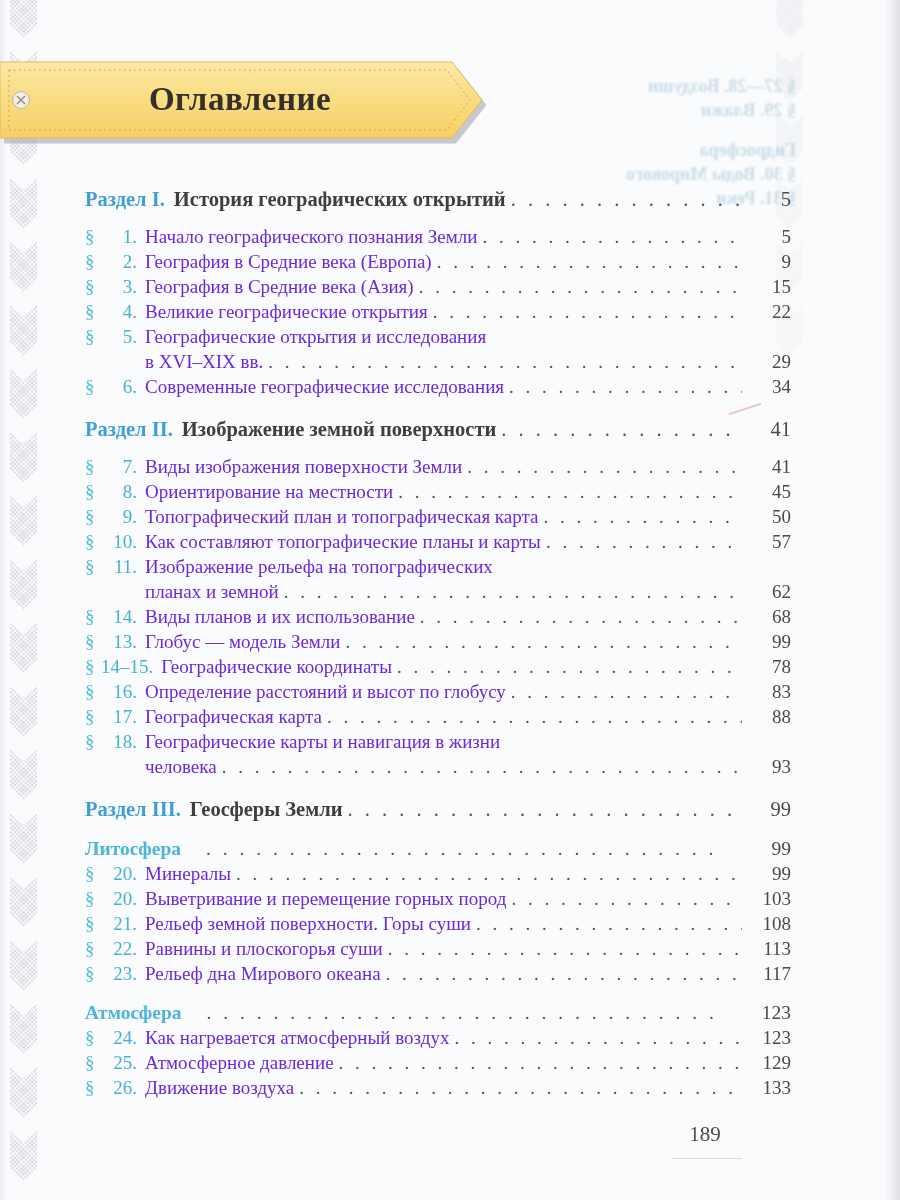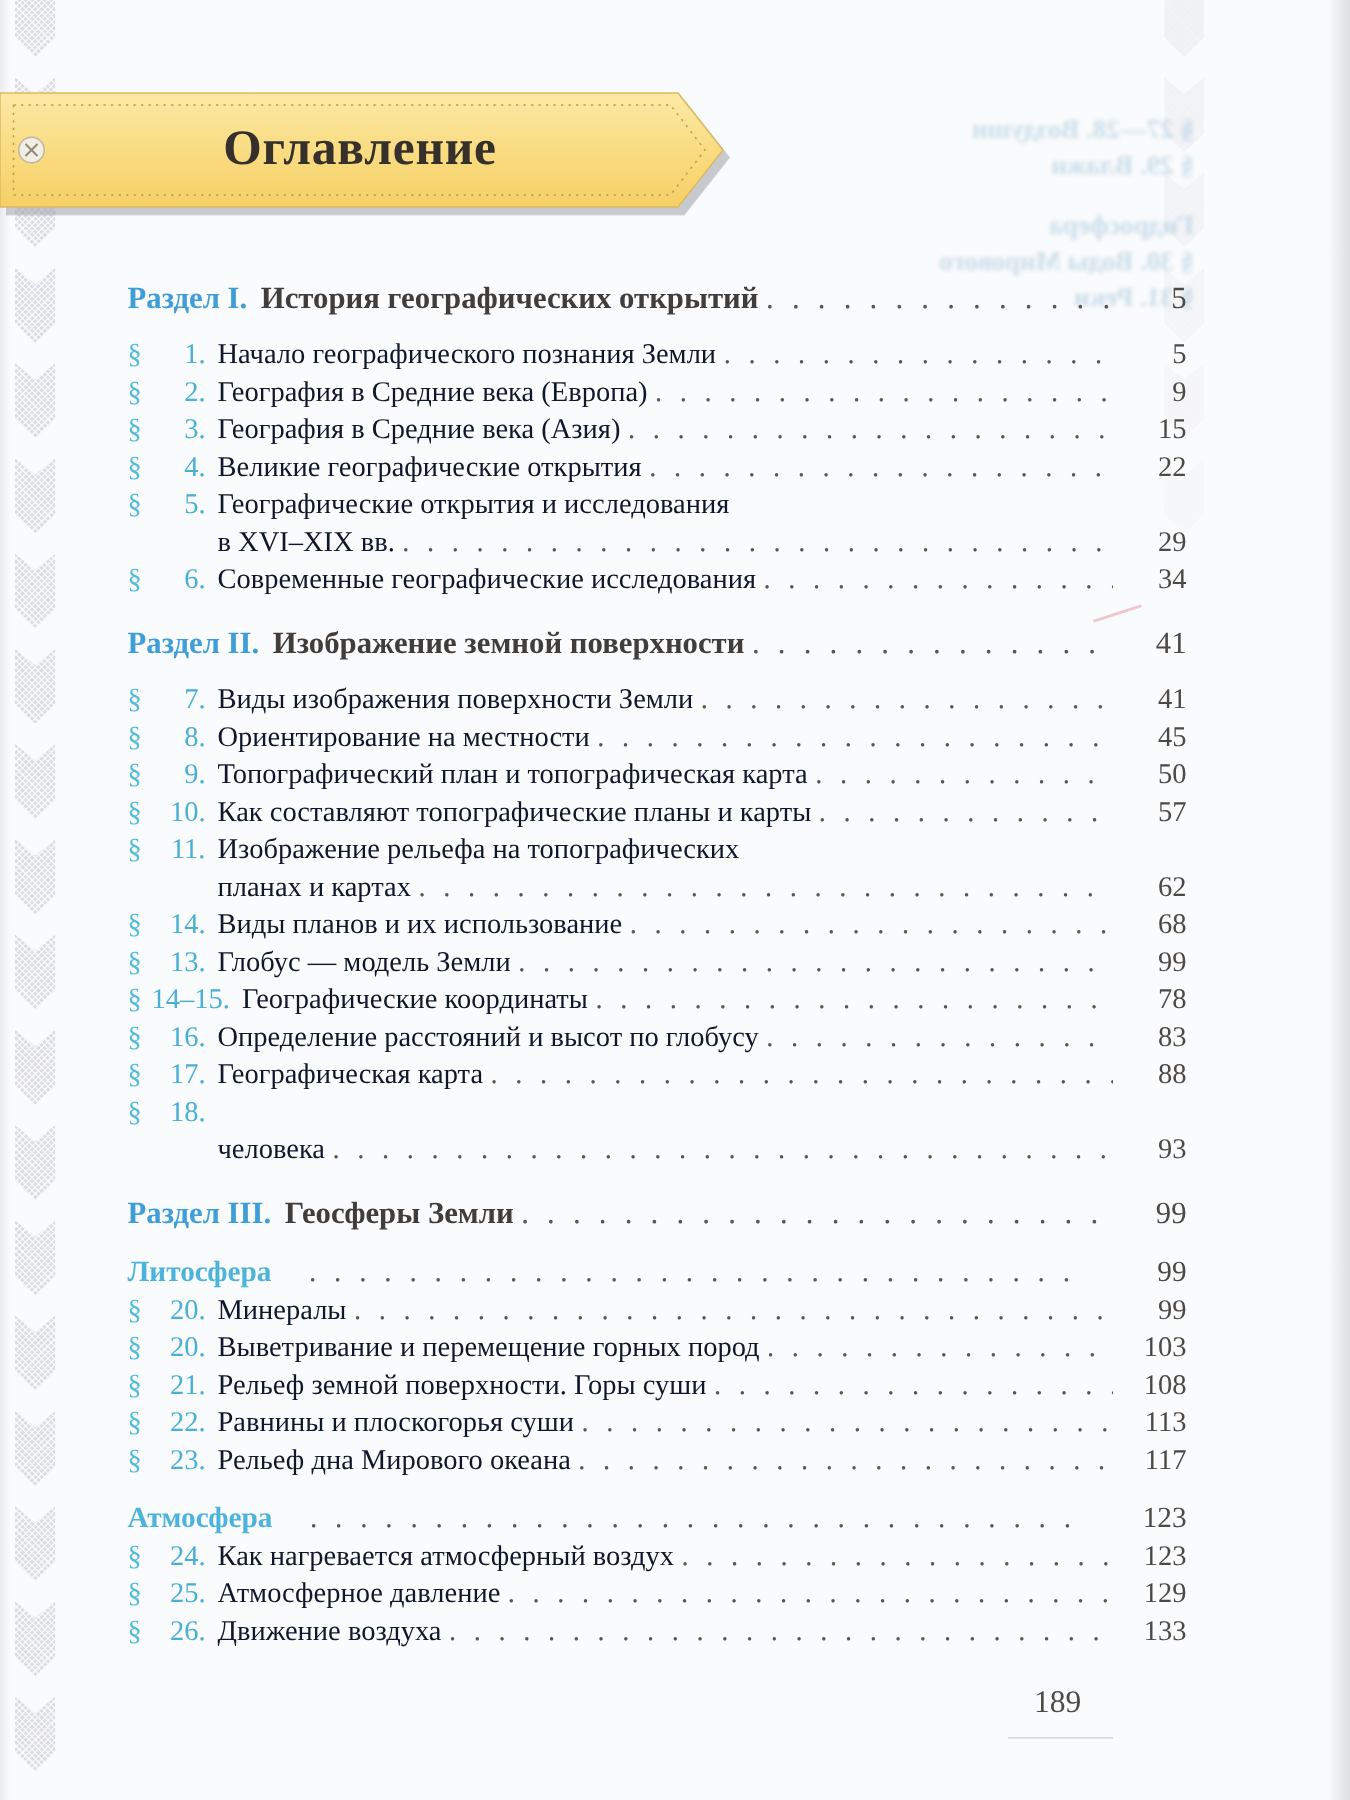--- a/index.html
+++ b/index.html
@@ -53,21 +53,21 @@
   .toc{position:absolute;left:85px;top:187px;width:706px;z-index:2;}
   .row{display:flex;align-items:center;line-height:25px;font-size:19px;}
   .section{font-size:20.5px;font-weight:700;margin:18px 0 12px;}
   .toc > .section:first-child{margin-top:0;}
   .sub{font-size:19.5px;font-weight:700;margin-top:14px;gap:20px;}
   .sec-label{color:#3e9ed8;margin-right:9px;white-space:nowrap;}
   .sec-title{color:#413d3a;white-space:nowrap;}
   .sub-title{color:#4cb4da;white-space:nowrap;}
   .sig{color:#53bbda;width:16px;flex:none;}
   .num{color:#49b0d4;min-width:36px;text-align:right;margin-right:8px;flex:none;white-space:nowrap;}
-  .title,.cont-text{color:#0f172a;white-space:nowrap;}
+  .title,.cont-text{color:#6d28d9;white-space:nowrap;}
   .cont{padding-left:60px;}
   .leader{flex:1;overflow:hidden;white-space:nowrap;margin:0 5px;font-weight:400;color:#5a5550;}
   .leader::after{
     content:". . . . . . . . . . . . . . . . . . . . . . . . . . . . . . . . . . . . . . . . . . . . . . . . . . . . . . . . . . . .";
     letter-spacing:3.5px;
   }
   .pg{min-width:44px;text-align:right;color:#4d4945;font-weight:400;white-space:nowrap;}
   .section .pg,.sub .pg{font-weight:400;}
 
   
@@ -229,21 +229,21 @@
         <span class="title">Как составляют топографические планы и карты</span>
         <span class="leader"></span>
         <span class="pg">57</span>
       </div>
       <div class="row entry">
         <span class="sig">§</span>
         <span class="num">11.</span>
         <span class="title">Изображение рельефа на топографических</span>
       </div>
       <div class="row cont">
-        <span class="cont-text">планах и картах</span>
+        <span class="cont-text">планах и земной</span>
         <span class="leader"></span>
         <span class="pg">62</span>
       </div>
       <div class="row entry">
         <span class="sig">§</span>
         <span class="num">14.</span>
         <span class="title">Виды планов и их использование</span>
         <span class="leader"></span>
         <span class="pg">68</span>
       </div>
@@ -271,20 +271,21 @@
       <div class="row entry">
         <span class="sig">§</span>
         <span class="num">17.</span>
         <span class="title">Географическая карта</span>
         <span class="leader"></span>
         <span class="pg">88</span>
       </div>
       <div class="row entry">
         <span class="sig">§</span>
         <span class="num">18.</span>
+        <span class="title">Географические карты и навигация в жизни</span>
       </div>
       <div class="row cont">
         <span class="cont-text">человека</span>
         <span class="leader"></span>
         <span class="pg">93</span>
       </div>
       <div class="row section">
         <span class="sec-label">Раздел III.</span>
         <span class="sec-title">Геосферы Земли</span>
         <span class="leader"></span>

